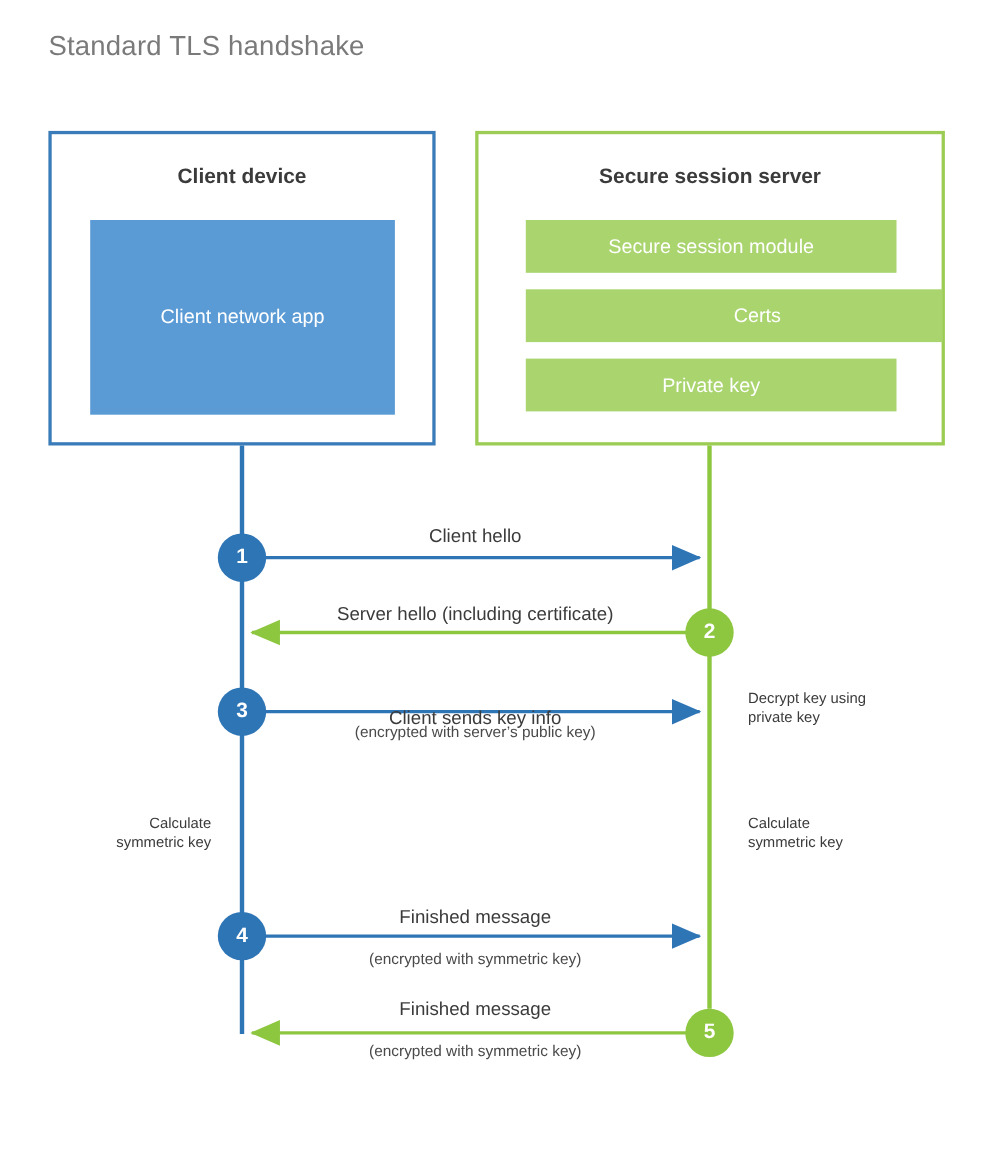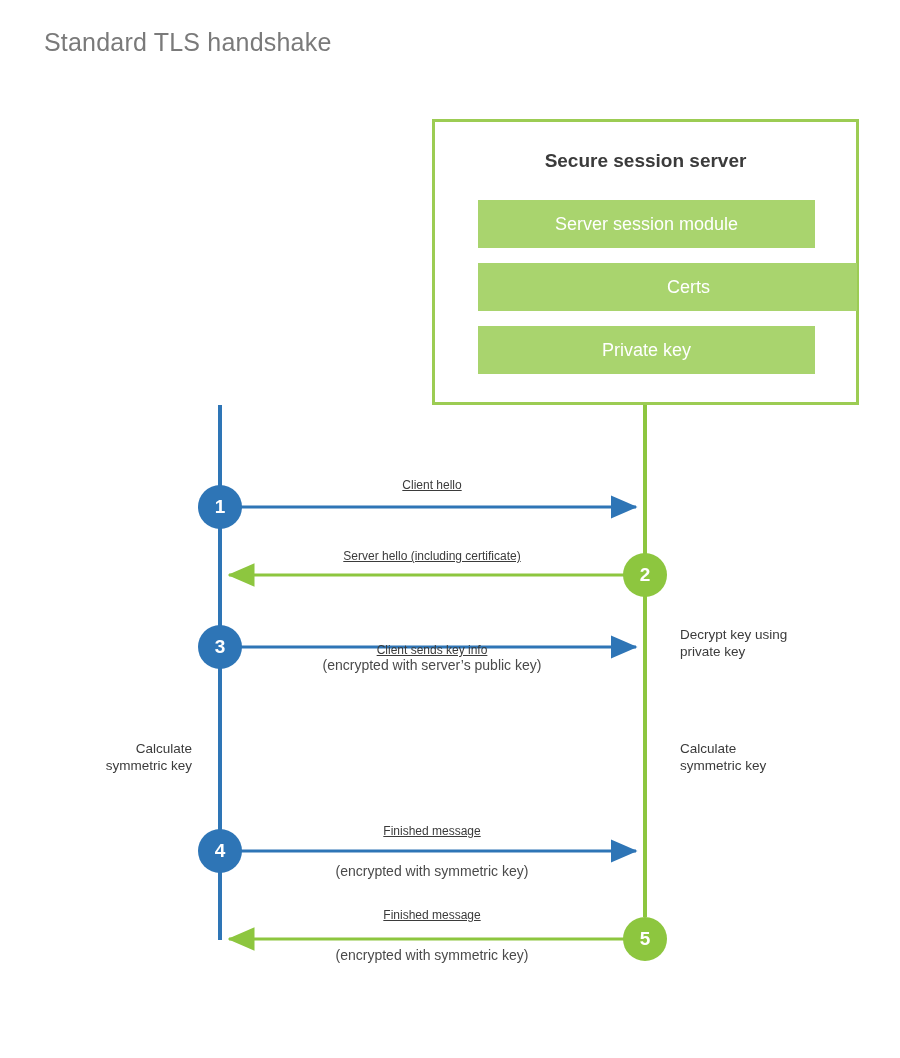--- a/index.html
+++ b/index.html
@@ -119,24 +119,23 @@
     box-sizing: border-box;
   }
   .step-circle.client { background: #2e75b6; }
   .step-circle.server { background: #8dc63f; }
 
   
   .arrow-label {
     position: absolute;
     text-align: center;
     color: #3b3b3b;
-    font-size: 12px;
+    font-size: 17px;
     white-space: nowrap;
     transform: translateX(-50%);
-    text-decoration: underline;
   }
   .arrow-sublabel {
     position: absolute;
     text-align: left;
     color: #4a4a4a;
     font-size: 14px;
     white-space: nowrap;
     transform: translateX(-50%);
   }
 
@@ -150,24 +149,28 @@
   .side-note.right-align { text-align: right; }
   .side-note.left-align  { text-align: left; }
 </style>
 </head>
 <body>
 
 <div id="diagram-root">
 
   <div class="page-title">Standard TLS handshake</div>
 
+  <div class="entity-box" id="client-box">
+    <div class="entity-title">Client device</div>
+    <div class="inner-block" id="client-app-block">Client network app</div>
+  </div>
 
   <div class="entity-box" id="server-box">
     <div class="entity-title">Secure session server</div>
-    <div class="inner-block server-block" id="server-block-0">Server session module</div>
+    <div class="inner-block server-block" id="server-block-0">Secure session module</div>
     <div class="inner-block server-block" id="server-block-1">Certs</div>
     <div class="inner-block server-block" id="server-block-2">Private key</div>
   </div>
 
   <svg id="sequence-svg" viewBox="0 0 900 1058">
     <defs>
       <marker id="arrow-blue" markerWidth="9" markerHeight="9" refX="8.5" refY="4.5" orient="auto" markerUnits="strokeWidth">
         <path d="M0,0.6 L9,4.5 L0,8.4 Z" fill="#2e75b6"></path>
       </marker>
       <marker id="arrow-green" markerWidth="9" markerHeight="9" refX="8.5" refY="4.5" orient="auto" markerUnits="strokeWidth">

